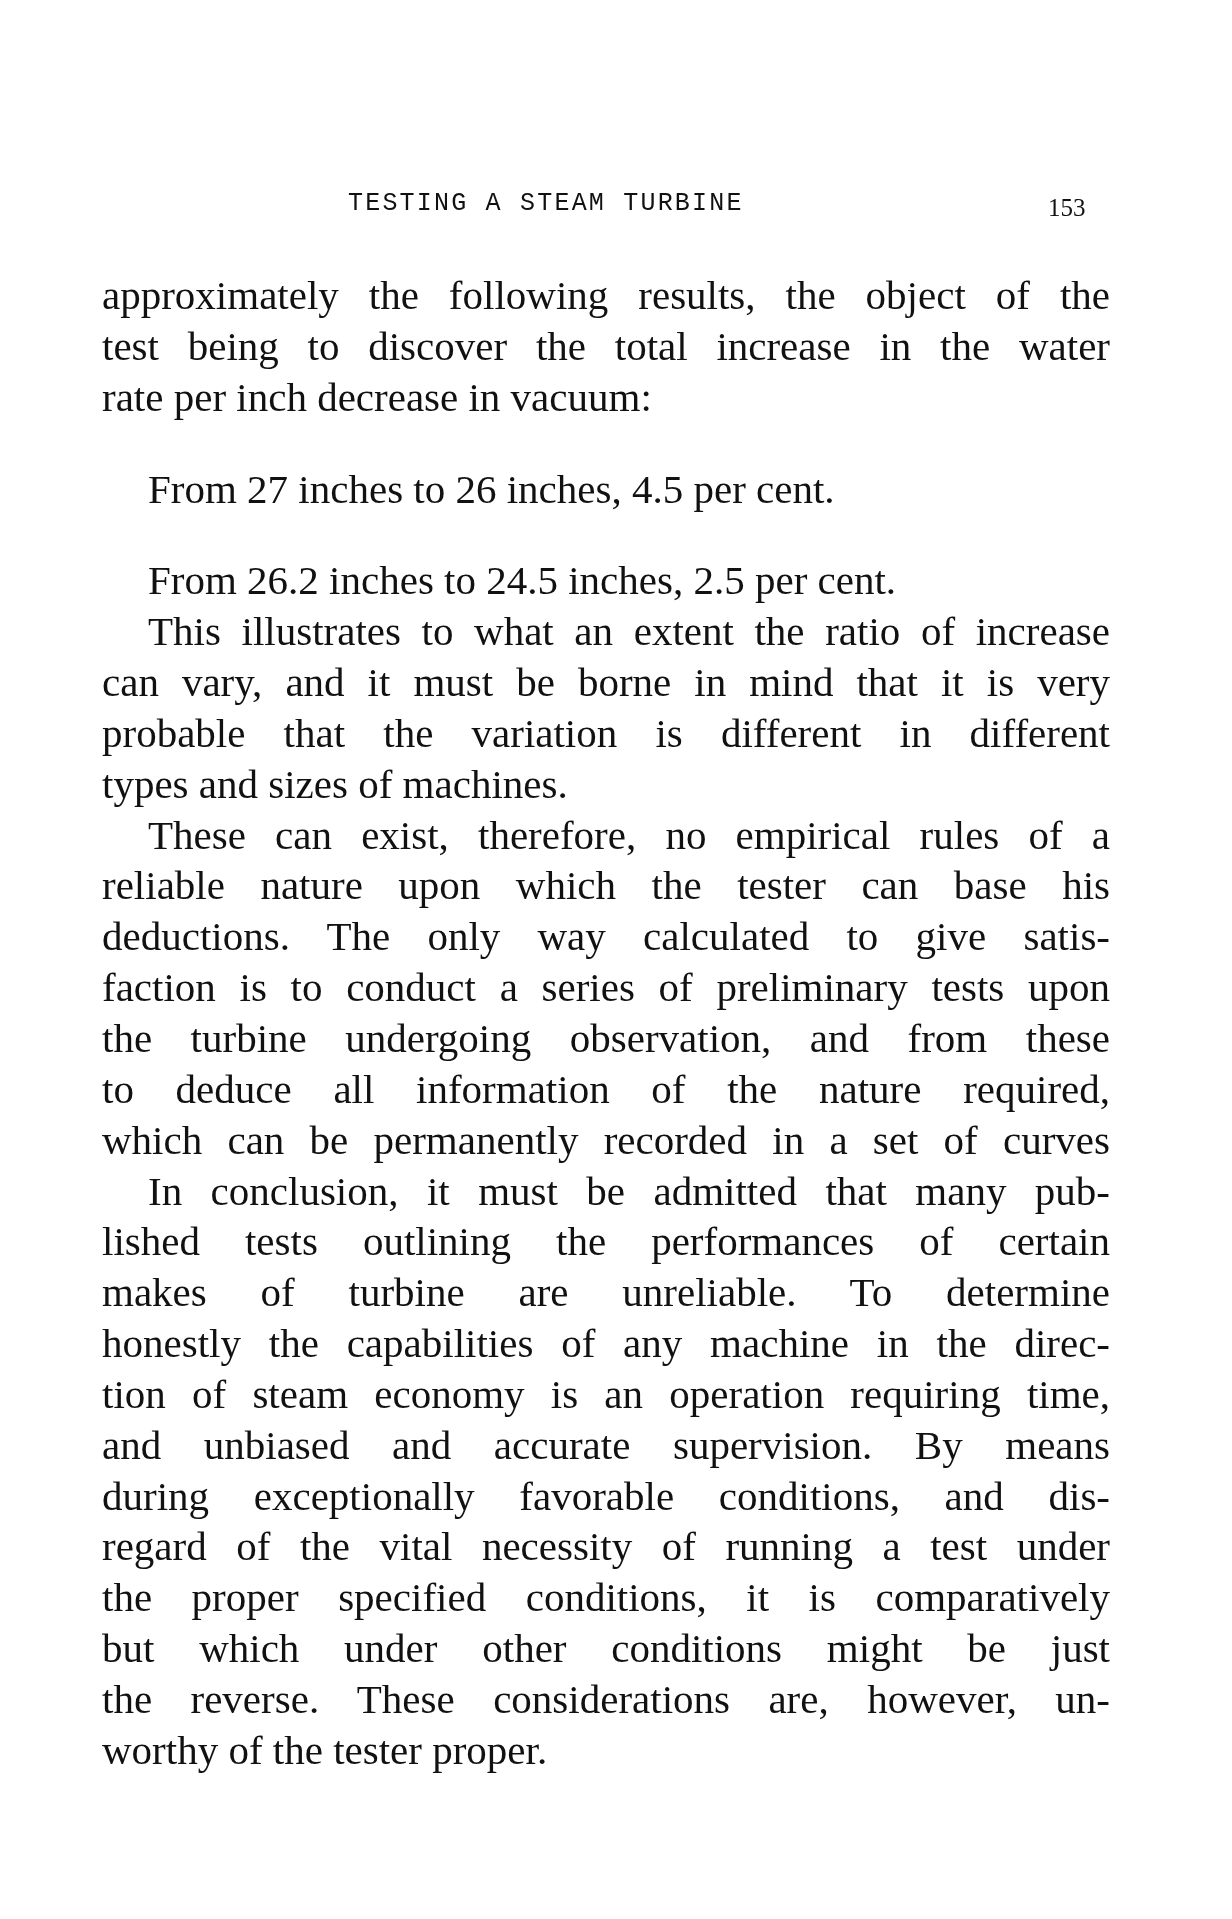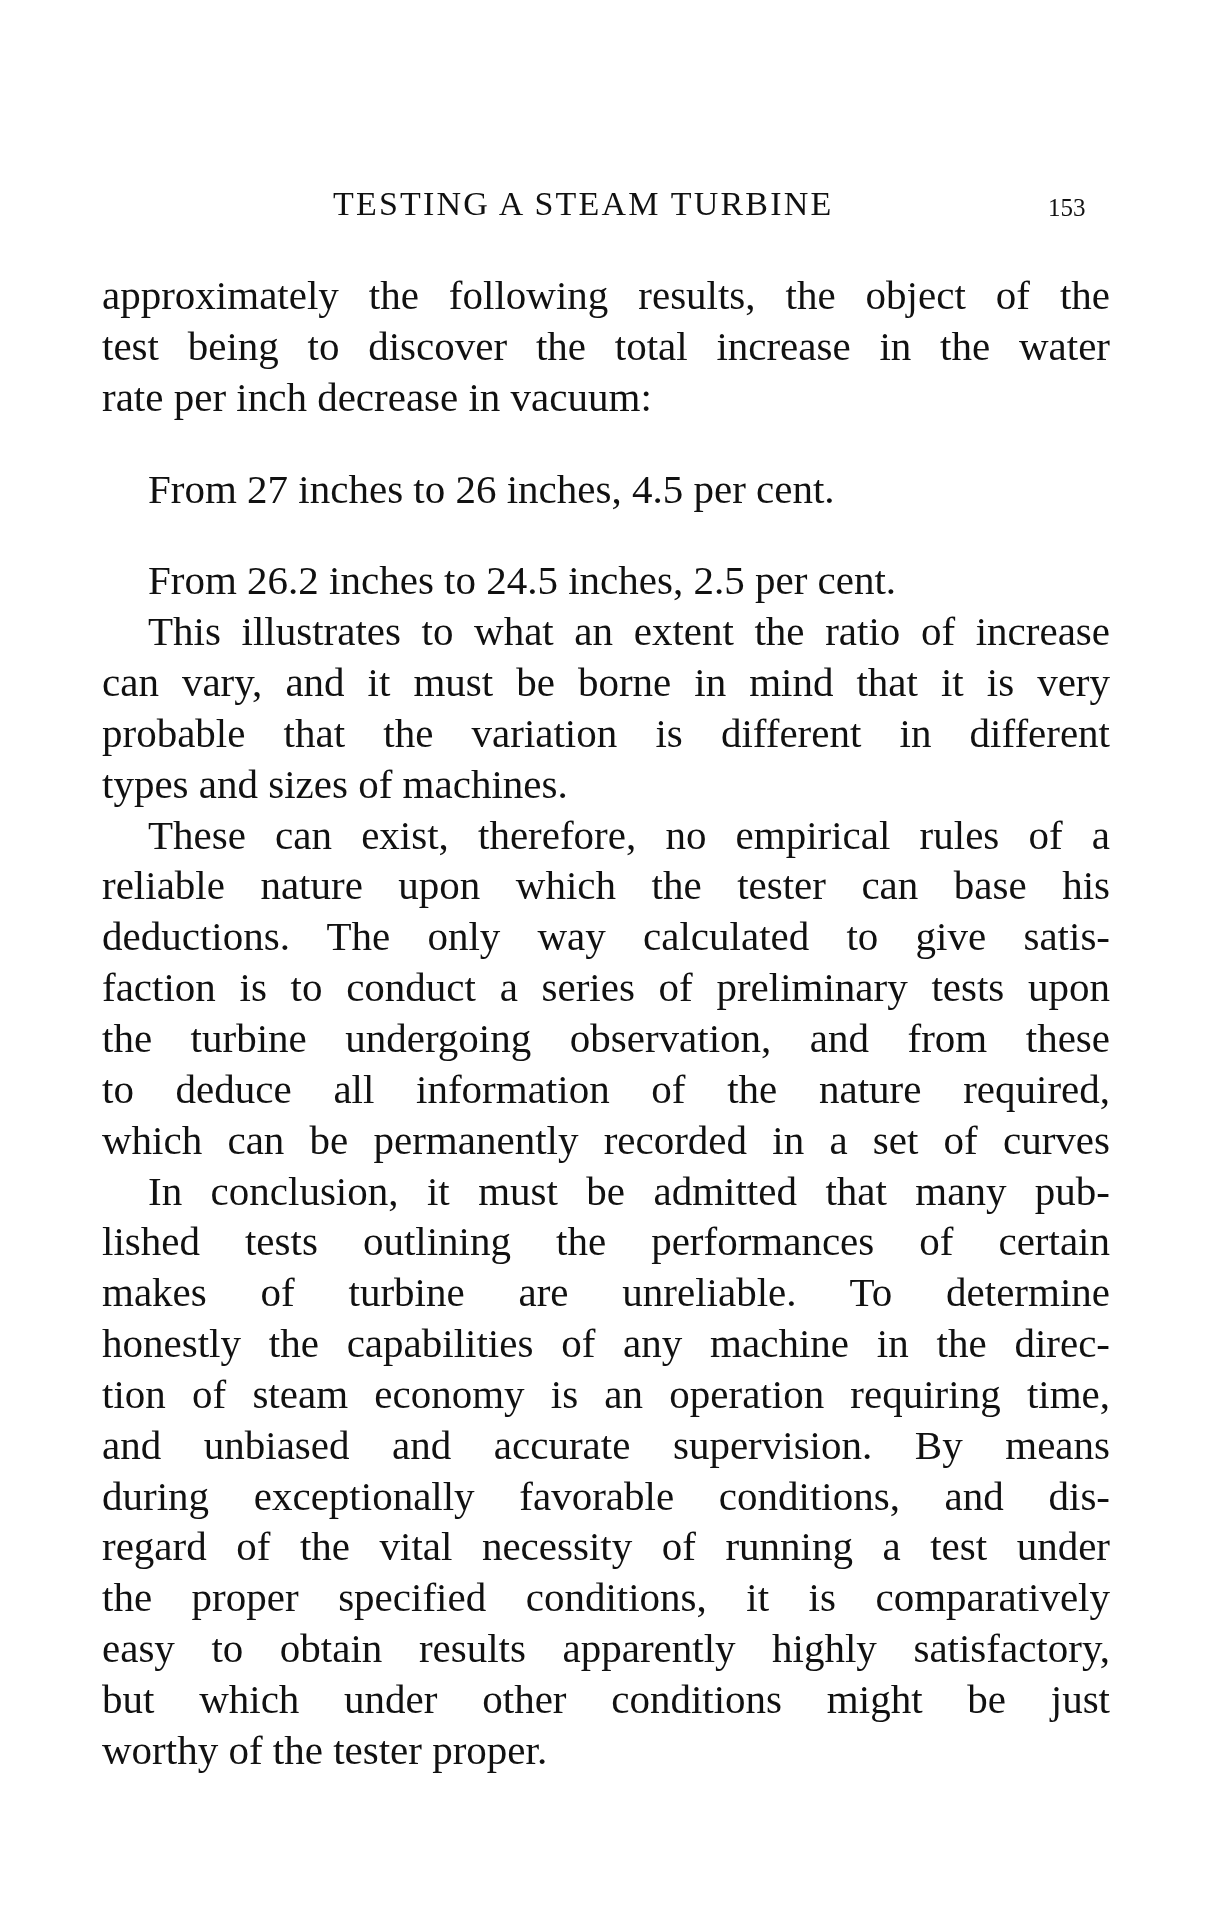--- a/index.html
+++ b/index.html
@@ -17,26 +17,27 @@
     }
     .running-head {
       position: absolute;
       left: 0;
       top: 184px;
       width: 1232px;
       height: 40px;
     }
     .running-title {
       position: absolute;
-      left: 333px;
+      left: 348px;
       top: 0;
-      font-size: 34px;
+      font-size: 25px;
       letter-spacing: 2.2px;
       line-height: 40px;
       white-space: nowrap;
+      font-family: Liberation Mono, monospace;
     }
     .page-number {
       position: absolute;
       left: 1048px;
       top: 4px;
       font-size: 25px;
       line-height: 40px;
       white-space: nowrap;
     }
     .text-block {
@@ -93,16 +94,16 @@
     <span class="line">which can be permanently recorded in a set of curves</span>
     <span class="line indent">In conclusion, it must be admitted that many pub-</span>
     <span class="line">lished tests outlining the performances of certain</span>
     <span class="line">makes of turbine are unreliable. To determine</span>
     <span class="line">honestly the capabilities of any machine in the direc-</span>
     <span class="line">tion of steam economy is an operation requiring time,</span>
     <span class="line">and unbiased and accurate supervision. By means</span>
     <span class="line">during exceptionally favorable conditions, and dis-</span>
     <span class="line">regard of the vital necessity of running a test under</span>
     <span class="line">the proper specified conditions, it is comparatively</span>
-    <span class="line">easy to obtain results apparently highly satisfactory,</span>
     <span class="line">but which under other conditions might be just</span>
+    <span class="line">the reverse. These considerations are, however, un-</span>
     <span class="line last">worthy of the tester proper.</span>
   </div>
 
 </body></html>

